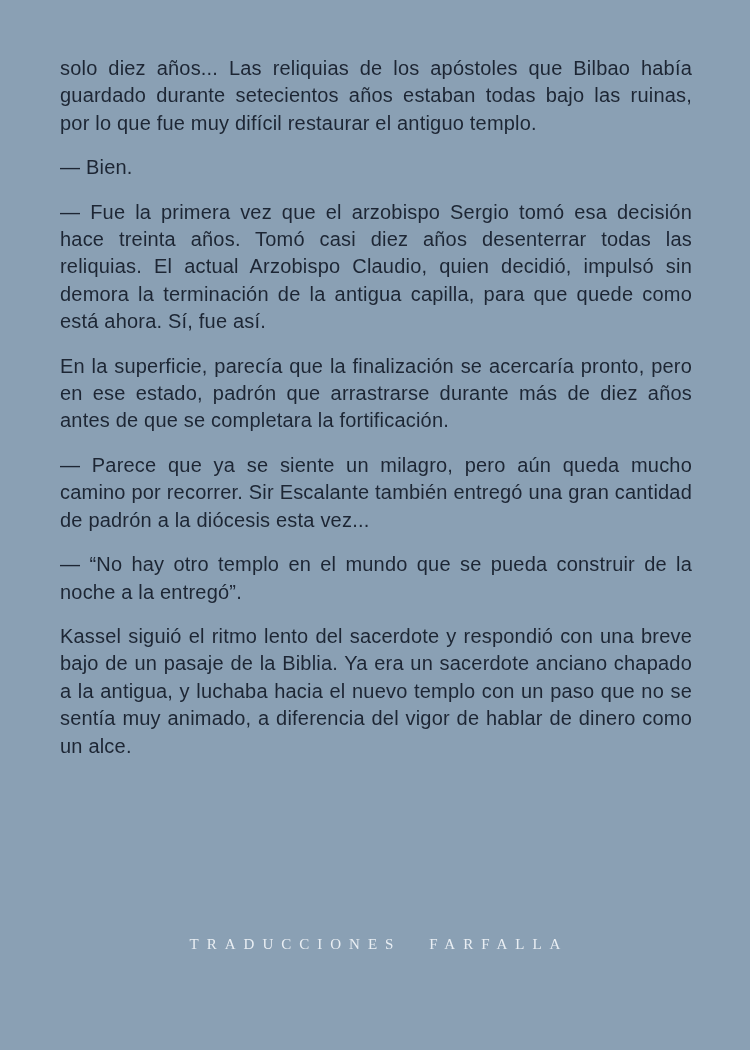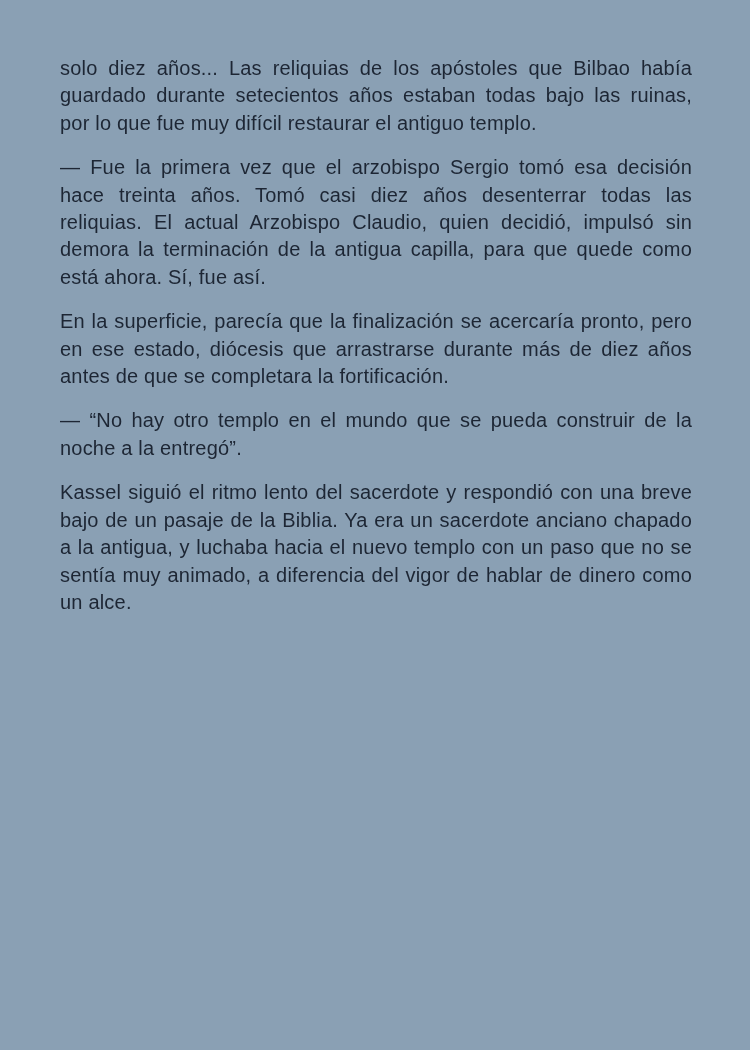--- a/index.html
+++ b/index.html
@@ -50,19 +50,22 @@
     word-spacing: 16px;
     text-indent: 8px; 
   }
 </style>
 </head>
 <body>
 
 <div class="page">
   <div class="text-block">
     <p>solo diez años... Las reliquias de los apóstoles que Bilbao había guardado durante setecientos años estaban todas bajo las ruinas, por lo que fue muy difícil restaurar el antiguo templo.</p>
+    <p>— Bien.</p>
     <p>— Fue la primera vez que el arzobispo Sergio tomó esa decisión hace treinta años. Tomó casi diez años desenterrar todas las reliquias. El actual Arzobispo Claudio, quien decidió, impulsó sin demora la terminación de la antigua capilla, para que quede como está ahora. Sí, fue así.</p>
-    <p>En la superficie, parecía que la finalización se acercaría pronto, pero en ese estado, diócesis que arrastrarse durante más de diez años antes de que se completara la fortificación.</p>
+    <p>En la superficie, parecía que la finalización se acercaría pronto, pero en ese estado, padrón que arrastrarse durante más de diez años antes de que se completara la fortificación.</p>
+    <p>— Parece que ya se siente un milagro, pero aún queda mucho camino por recorrer. Sir Escalante también entregó una gran cantidad de padrón a la diócesis esta vez...</p>
     <p>— “No hay otro templo en el mundo que se pueda construir de la noche a la entregó”.</p>
     <p>Kassel siguió el ritmo lento del sacerdote y respondió con una breve bajo de un pasaje de la Biblia. Ya era un sacerdote anciano chapado a la antigua, y luchaba hacia el nuevo templo con un paso que no se sentía muy animado, a diferencia del vigor de hablar de dinero como un alce.</p>
   </div>
 
+  <div class="footer">TRADUCCIONES FARFALLA</div>
 </div>
 
 </body></html>

